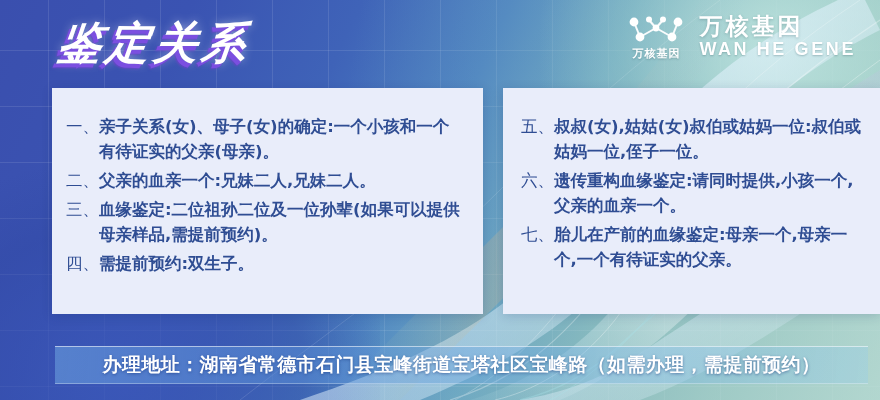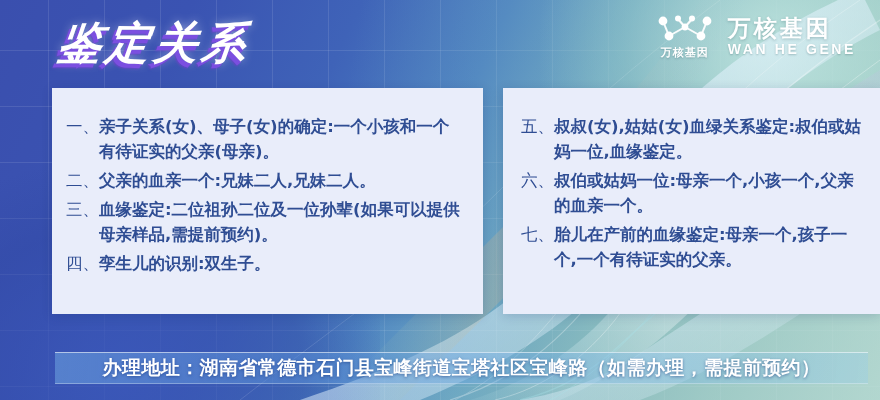--- a/index.html
+++ b/index.html
@@ -118,21 +118,21 @@
   }
   .brand-cn {
     font-size: 23px;
     font-weight: 700;
     color: #ffffff;
     letter-spacing: 3px;
     line-height: 1.05;
     text-shadow: 0 1px 3px rgba(40,80,90,0.30);
   }
   .brand-en {
-    font-size: 14px;
+    font-size: 18px;
     font-weight: 700;
     color: #ffffff;
     letter-spacing: 2.6px;
     line-height: 1.05;
     text-shadow: 0 1px 2px rgba(40,80,90,0.30);
   }
 
   
   .cards {
     position: absolute;
@@ -178,21 +178,21 @@
     flex: 1 1 auto;
     font-weight: bold;
   }
 
   
   .address-bar {
     position: absolute;
     left: 55px;
     right: 12px;
     bottom: 16px;
-    height: 32px;
+    height: 38px;
     display: flex;
     align-items: center;
     justify-content: center;
     background: linear-gradient(95deg, rgba(110,165,225,0.55) 0%, rgba(95,150,220,0.45) 30%, rgba(120,180,230,0.40) 65%, rgba(150,205,235,0.35) 100%);
     border-top: 1px solid rgba(255,255,255,0.55);
     border-bottom: 1px solid rgba(255,255,255,0.30);
     box-sizing: border-box;
   }
   .address-text {
     color: #ffffff;
@@ -298,38 +298,38 @@
           <li class="item">
             <span class="item-num">二、</span>
             <span class="item-text">父亲的血亲一个:兄妹二人,兄妹二人。</span>
           </li>
           <li class="item">
             <span class="item-num">三、</span>
             <span class="item-text">血缘鉴定:二位祖孙二位及一位孙辈(如果可以提供母亲样品,需提前预约)。</span>
           </li>
           <li class="item">
             <span class="item-num">四、</span>
-            <span class="item-text">孪生儿的识别:双生子。</span>
+            <span class="item-text">需提前预约:双生子。</span>
           </li>
         </ul>
     </div>
 
     <div class="card card-right">
       <ul class="item-list" id="right-list">
           <li class="item">
             <span class="item-num">五、</span>
-            <span class="item-text">叔叔(女),姑姑(女)血绿关系鉴定:叔伯或姑妈一位,血缘鉴定。</span>
+            <span class="item-text">叔叔(女),姑姑(女)叔伯或姑妈一位:叔伯或姑妈一位,侄子一位。</span>
           </li>
           <li class="item">
             <span class="item-num">六、</span>
-            <span class="item-text">叔伯或姑妈一位:母亲一个,小孩一个,父亲的血亲一个。</span>
+            <span class="item-text">遗传重构血缘鉴定:请同时提供,小孩一个,父亲的血亲一个。</span>
           </li>
           <li class="item">
             <span class="item-num">七、</span>
-            <span class="item-text">胎儿在产前的血缘鉴定:母亲一个,孩子一个,一个有待证实的父亲。</span>
+            <span class="item-text">胎儿在产前的血缘鉴定:母亲一个,母亲一个,一个有待证实的父亲。</span>
           </li>
         </ul>
     </div>
 
   </div>
 
   <div class="address-bar">
     <span class="address-text">办理地址：湖南省常德市石门县宝峰街道宝塔社区宝峰路（如需办理，需提前预约）</span>
   </div>
 

